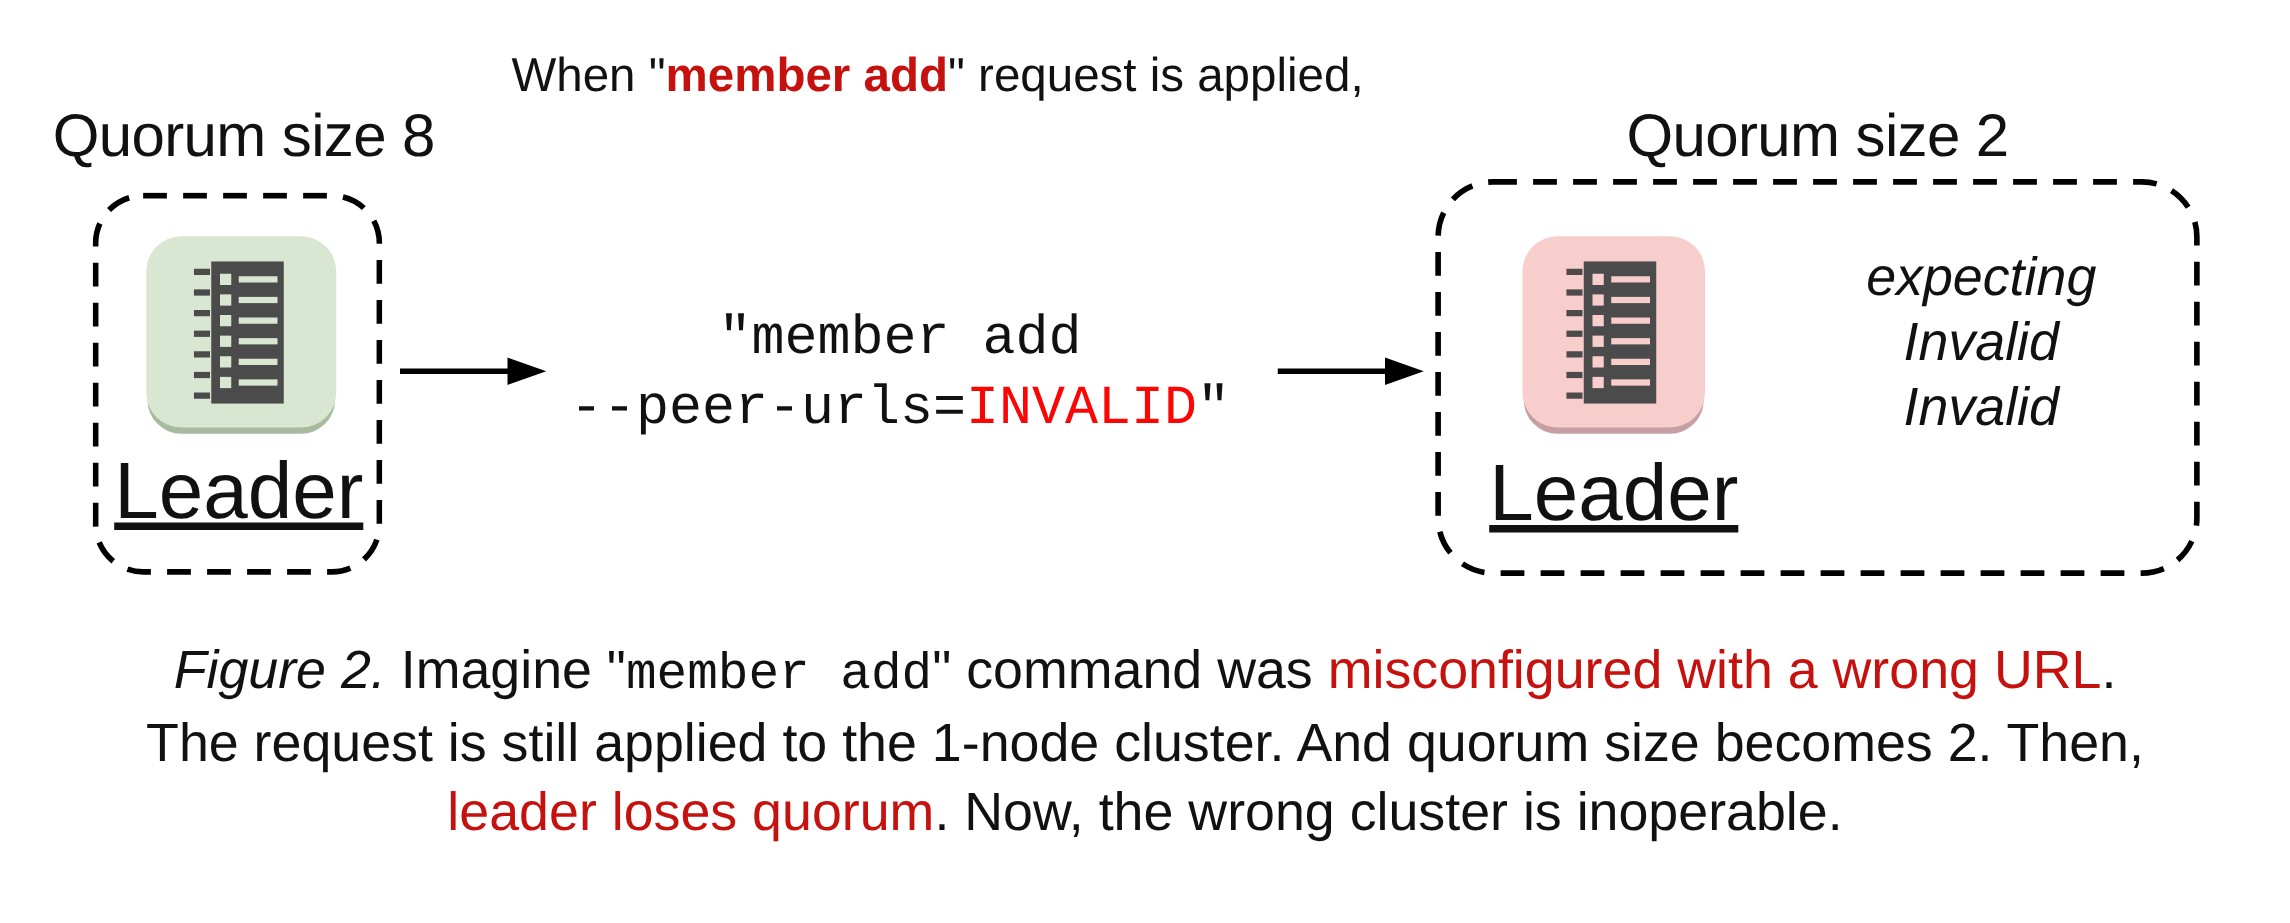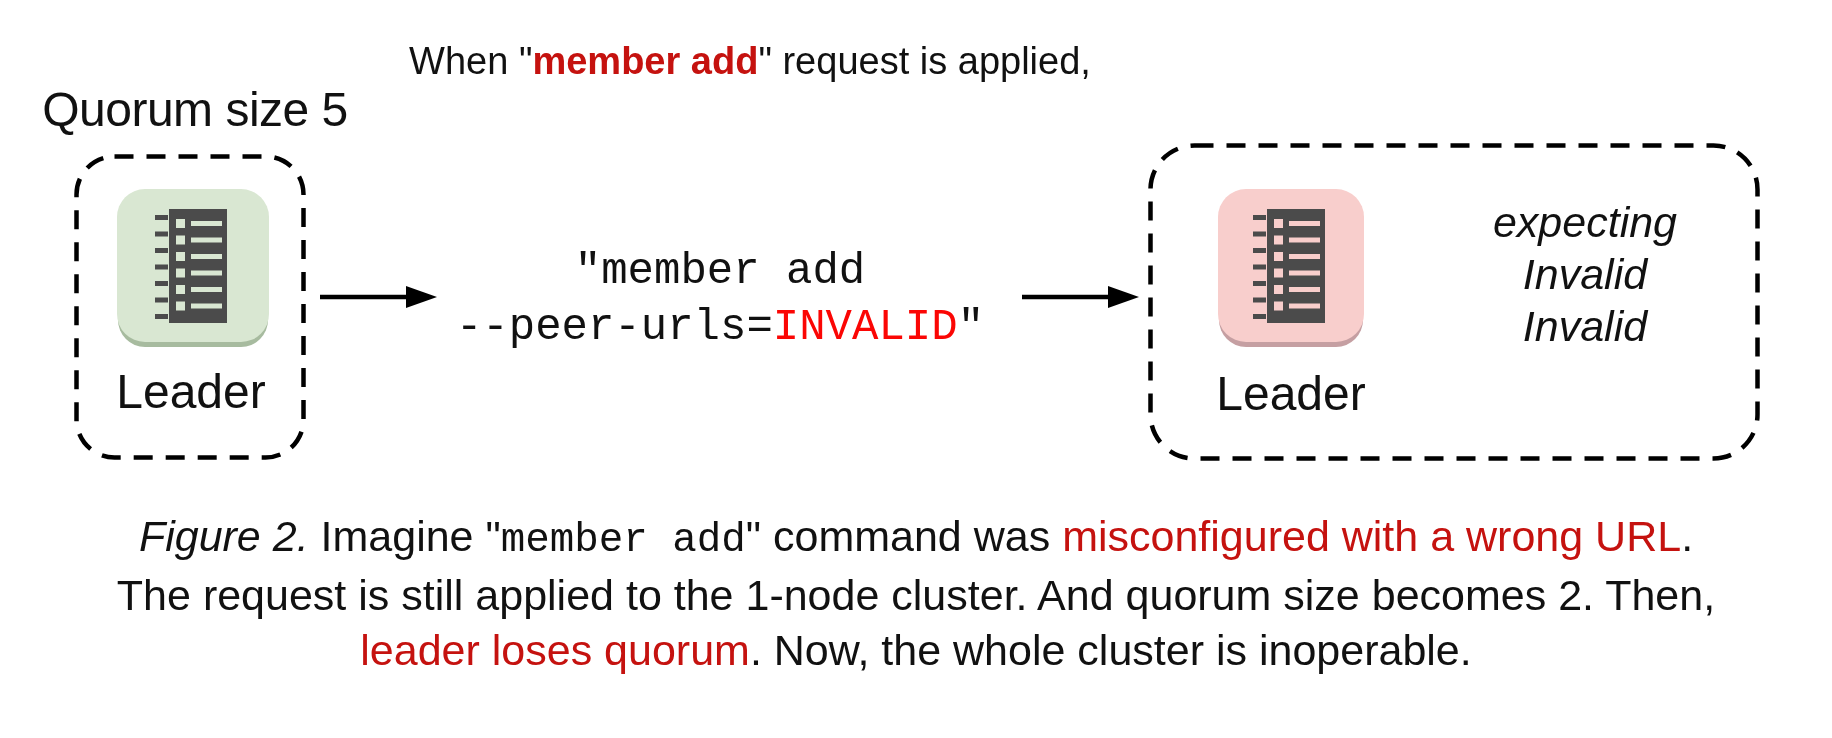--- a/index.html
+++ b/index.html
@@ -5,21 +5,21 @@
   html,body{margin:0;padding:0;background:#ffffff;}
   .canvas{
     position:relative;width:1832px;height:738px;background:#ffffff;overflow:hidden;
     font-family:"Liberation Sans","DejaVu Sans",sans-serif;color:#111111;
   }
   .abs{position:absolute;}
   .ctr{text-align:center;}
 
   
   .cluster-title{font-size:48px;line-height:52px;letter-spacing:-0.5px;white-space:nowrap;}
-  .node-label{font-size:48px;line-height:52px;}
+  .node-label{font-size:64px;line-height:52px;text-decoration:underline;}
 
   
   .dashed-box svg{display:block;}
 
   
   .tile{border-radius:28px;display:flex;align-items:center;justify-content:center;}
   .tile-green{background:var(--tile-green);box-shadow:0 6px 0 -1px var(--tile-green-sh);}
   .tile-pink{background:var(--tile-pink);box-shadow:0 6px 0 -1px var(--tile-pink-sh);}
   .tile svg .dk{fill:var(--icon-gray);}
   .tile-green svg .lt{fill:var(--tile-green);}
@@ -44,21 +44,21 @@
   .caption .mono{font-family:"Liberation Mono","DejaVu Sans Mono",monospace;font-size:0.95em;}
   .caption .redbold{color:var(--red-dark);font-weight:normal;}
 
   .arrow svg{display:block;}
 </style>
 </head>
 <body>
 
 <div class="canvas" style="--red-dark: #c5120f; --red-bright: #fb0604; --tile-green: #d9e7d2; --tile-green-sh: #a7bb9f; --tile-pink: #f8cecc; --tile-pink-sh: #c59fa2; --icon-gray: #4b4b4b;">
 
-  <div class="abs ctr cluster-title" style="left:40px;top:84px;width:310px;">Quorum size 5</div>
+  <div class="abs ctr cluster-title" style="left:40px;top:84px;width:310px;">Quorum size 8</div>
 
   <div class="abs dashed-box" style="left:74px;top:154px;">
     <svg width="232" height="306" viewBox="0 0 232 306">
       <rect x="2.5" y="2.5" width="227" height="301" rx="38" ry="38" fill="none" stroke="#000" stroke-width="4.5" stroke-dasharray="19 13"></rect>
     </svg>
   </div>
 
   <div class="abs tile tile-green" style="left:117px;top:189px;width:152px;height:153px;">
     <svg width="76" height="114" viewBox="0 0 76 114">
       <rect class="dk" x="14" y="0" width="58" height="114"></rect>
@@ -102,20 +102,21 @@
     <div><span>--peer-urls=</span><span class="red">INVALID</span><span>"</span></div>
   </div>
 
   <div class="abs arrow" style="left:1022px;top:281px;">
     <svg width="118" height="32" viewBox="0 0 118 32">
       <line x1="0" y1="16" x2="90" y2="16" stroke="#000" stroke-width="4.5"></line>
       <polygon points="86,5 117,16 86,27" fill="#000"></polygon>
     </svg>
   </div>
 
+  <div class="abs ctr cluster-title" style="left:1154px;top:84px;width:600px;">Quorum size 2</div>
 
   <div class="abs dashed-box" style="left:1148px;top:143px;">
     <svg width="612" height="318" viewBox="0 0 612 318">
       <rect x="2.5" y="2.5" width="607" height="313" rx="44" ry="44" fill="none" stroke="#000" stroke-width="4.5" stroke-dasharray="19 13"></rect>
     </svg>
   </div>
 
   <div class="abs tile tile-pink" style="left:1218px;top:189px;width:146px;height:153px;">
     <svg width="76" height="114" viewBox="0 0 76 114">
       <rect class="dk" x="14" y="0" width="58" height="114"></rect>
@@ -146,16 +147,16 @@
   <div class="abs ctr expecting" style="left:1400px;top:196px;">
     <div>expecting</div>
     <div>Invalid</div>
     <div>Invalid</div>
   </div>
 
 
   <div class="abs ctr caption" style="left:0px;top:509px;">
     <div><span class="ital">Figure 2.</span><span> Imagine "</span><span class="mono">member add</span><span>" command was </span><span class="redbold">misconfigured with a wrong URL</span><span>.</span></div>
     <div><span>The request is still applied to the 1-node cluster. And quorum size becomes 2. Then,</span></div>
-    <div><span class="redbold">leader loses quorum</span><span>. Now, the whole cluster is inoperable.</span></div>
+    <div><span class="redbold">leader loses quorum</span><span>. Now, the wrong cluster is inoperable.</span></div>
   </div>
 
 </div>
 
 </body></html>

